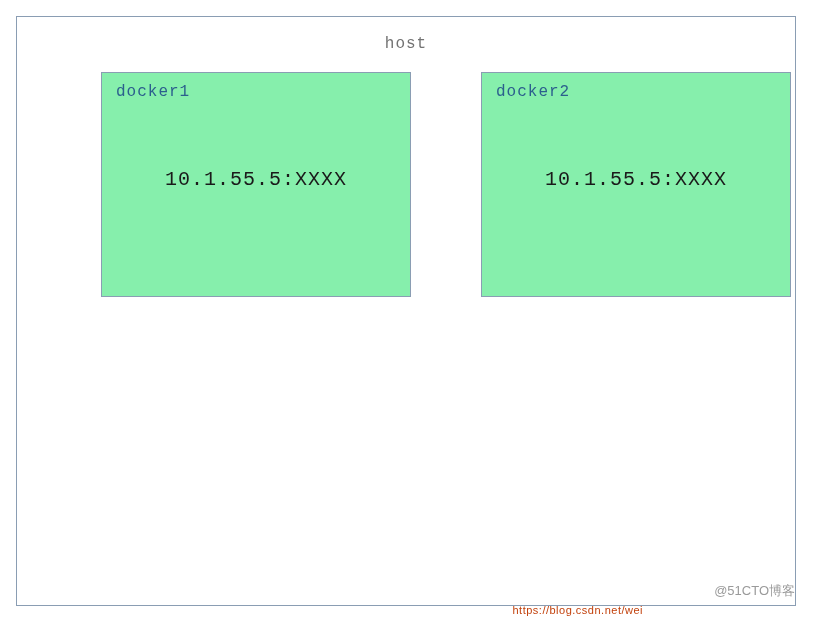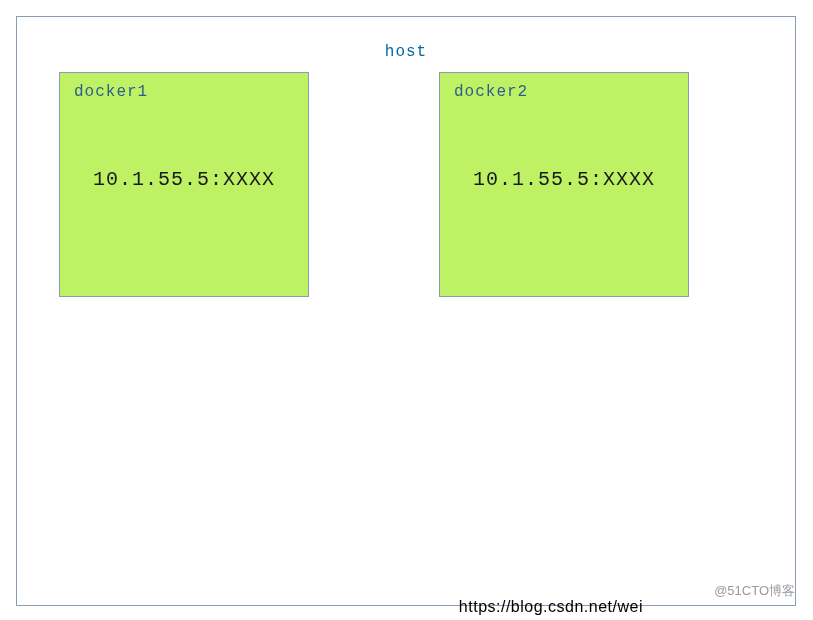--- a/index.html
+++ b/index.html
@@ -18,32 +18,33 @@
       position: absolute;
       left: 16px;
       top: 16px;
       width: 780px;
       height: 590px;
       border: 1px solid #8a9db3;
     }
     .host-label {
       position: absolute;
       left: 50%;
-      top: 26px;
+      top: 18px;
       transform: translateX(-50%);
-      color: #0369a1;
+      color: #737373;
       font-size: 16px;
       letter-spacing: 1px;
     }
     .docker-box {
       position: absolute;
-      width: 250px;
+      width: 310px;
       height: 225px;
       border: 1px solid #8a9db3;
-      background: #bef264;
+      background: #86efac;
+      margin-left: 42px;
     }
     .docker1 {
       left: 42px;
       top: 55px;
     }
     .docker2 {
       left: 422px;
       top: 55px;
     }
     .docker-label {
@@ -85,22 +86,22 @@
       left: 408px;
       top: 465px;
       color: #2c5f8d;
       font-size: 16px;
       letter-spacing: 1px;
     }
     .watermark-left {
       position: absolute;
       right: 170px;
       bottom: 4px;
-      color: #000000;
-      font-size: 16px;
+      color: #c2410c;
+      font-size: 11px;
       font-family: Arial, sans-serif;
       letter-spacing: 0.5px;
     }
     .watermark-right {
       position: absolute;
       right: 18px;
       bottom: 20px;
       color: #9a9a9a;
       font-size: 13px;
       font-family: Arial, sans-serif;

